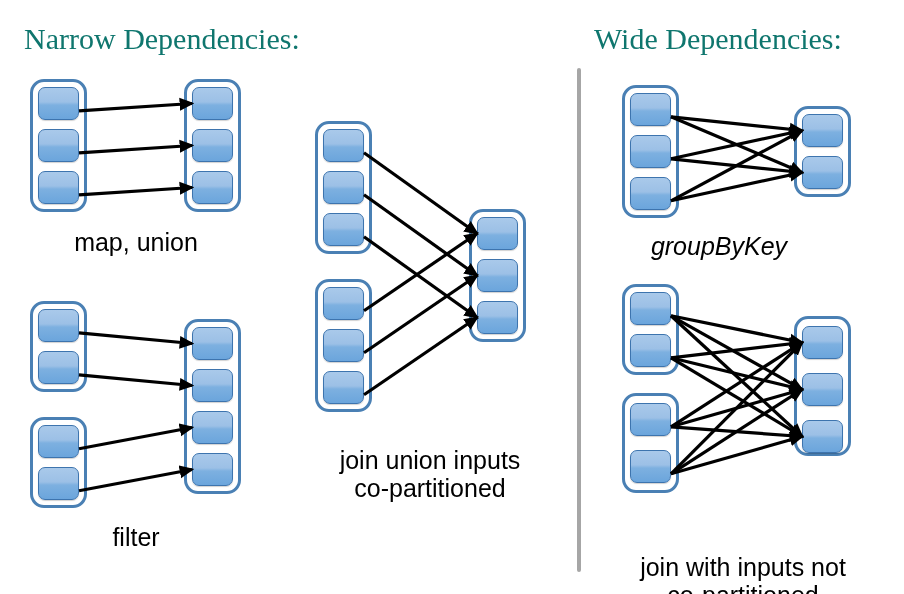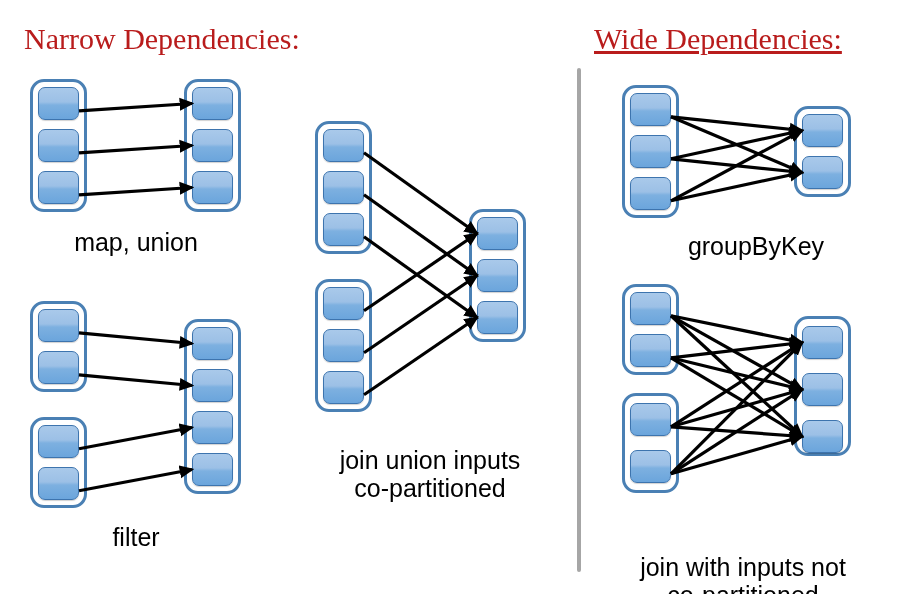--- a/index.html
+++ b/index.html
@@ -12,21 +12,21 @@
     width: 904px;
     height: 594px;
     background: #ffffff;
     overflow: hidden;
     font-family: "Liberation Sans", sans-serif;
   }
   .heading {
     position: absolute;
     font-family: "Liberation Serif", serif;
     font-size: 30px;
-    color: #b91c1c;
+    color: #0f766e;
     white-space: nowrap;
     letter-spacing: 0px;
   }
   .caption {
     position: absolute;
     font-family: "Liberation Sans", sans-serif;
     font-size: 25px;
     color: #000000;
     text-align: center;
     line-height: 1.12;
@@ -66,21 +66,21 @@
   }
   svg.edges line { stroke: #000000; stroke-width: 3.2; }
 </style>
 </head>
 <body>
 
 <div id="canvas">
 
   <div class="heading" style="left:24px; top:22px;">Narrow Dependencies:</div>
 
-  <div class="heading" style="left:594px; top:22px;text-decoration:underline;">Wide Dependencies:</div>
+  <div class="heading" style="left:594px; top:22px;">Wide Dependencies:</div>
 
   <div class="divider" style="left:577px; top:68px; height:504px;"></div>
 
   <div>
     <div class="rdd" style="left:30px; top:79px; width:57px; height:133px;"></div>
     <div class="part" style="left:38px; top:87px; width:41px; height:33px;"></div>
     <div class="part" style="left:38px; top:129px; width:41px; height:33px;"></div>
     <div class="part" style="left:38px; top:171px; width:41px; height:33px;"></div>
 
     <div class="rdd" style="left:184px; top:79px; width:57px; height:133px;"></div>
@@ -132,21 +132,21 @@
   <div>
     <div class="rdd" style="left:622px; top:85px; width:57px; height:133px;"></div>
     <div class="part" style="left:630px; top:93px; width:41px; height:33px;"></div>
     <div class="part" style="left:630px; top:135px; width:41px; height:33px;"></div>
     <div class="part" style="left:630px; top:177px; width:41px; height:33px;"></div>
 
     <div class="rdd" style="left:794px; top:106px; width:57px; height:91px;"></div>
     <div class="part" style="left:802px; top:114px; width:41px; height:33px;"></div>
     <div class="part" style="left:802px; top:156px; width:41px; height:33px;"></div>
 
-    <div class="caption" style="left:616px; top:232px; width:280px;">groupByKey</div>
+    <div class="caption" style="left:579px; top:232px; width:280px;font-style:italic;">groupByKey</div>
   </div>
 
   <div>
     <div class="rdd" style="left:622px; top:284px; width:57px; height:91px;"></div>
     <div class="part" style="left:630px; top:292px; width:41px; height:33px;"></div>
     <div class="part" style="left:630px; top:334px; width:41px; height:33px;"></div>
 
     <div class="rdd" style="left:622px; top:393px; width:57px; height:100px;"></div>
     <div class="part" style="left:630px; top:403px; width:41px; height:33px;"></div>
     <div class="part" style="left:630px; top:450px; width:41px; height:33px;"></div>

